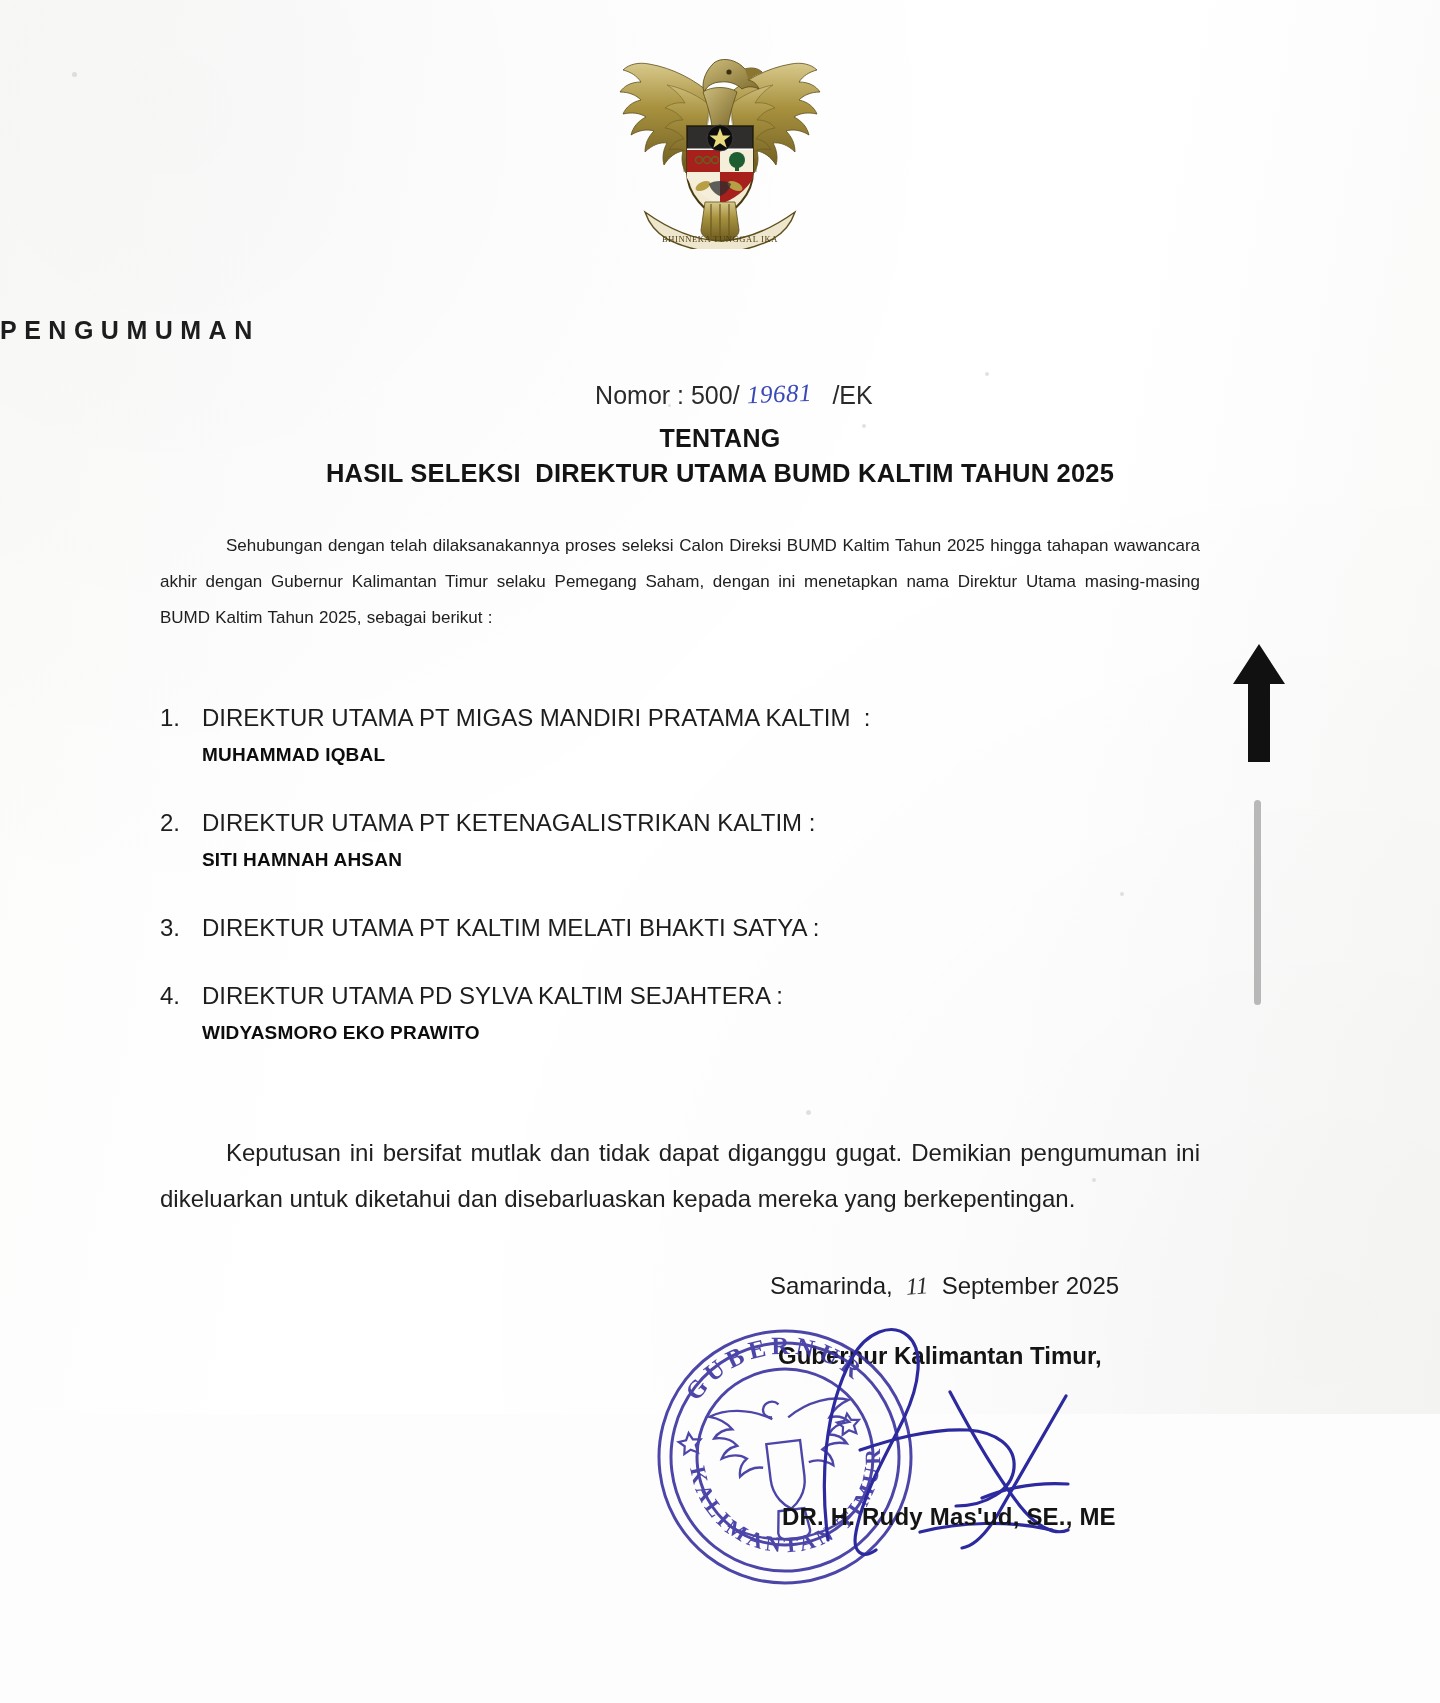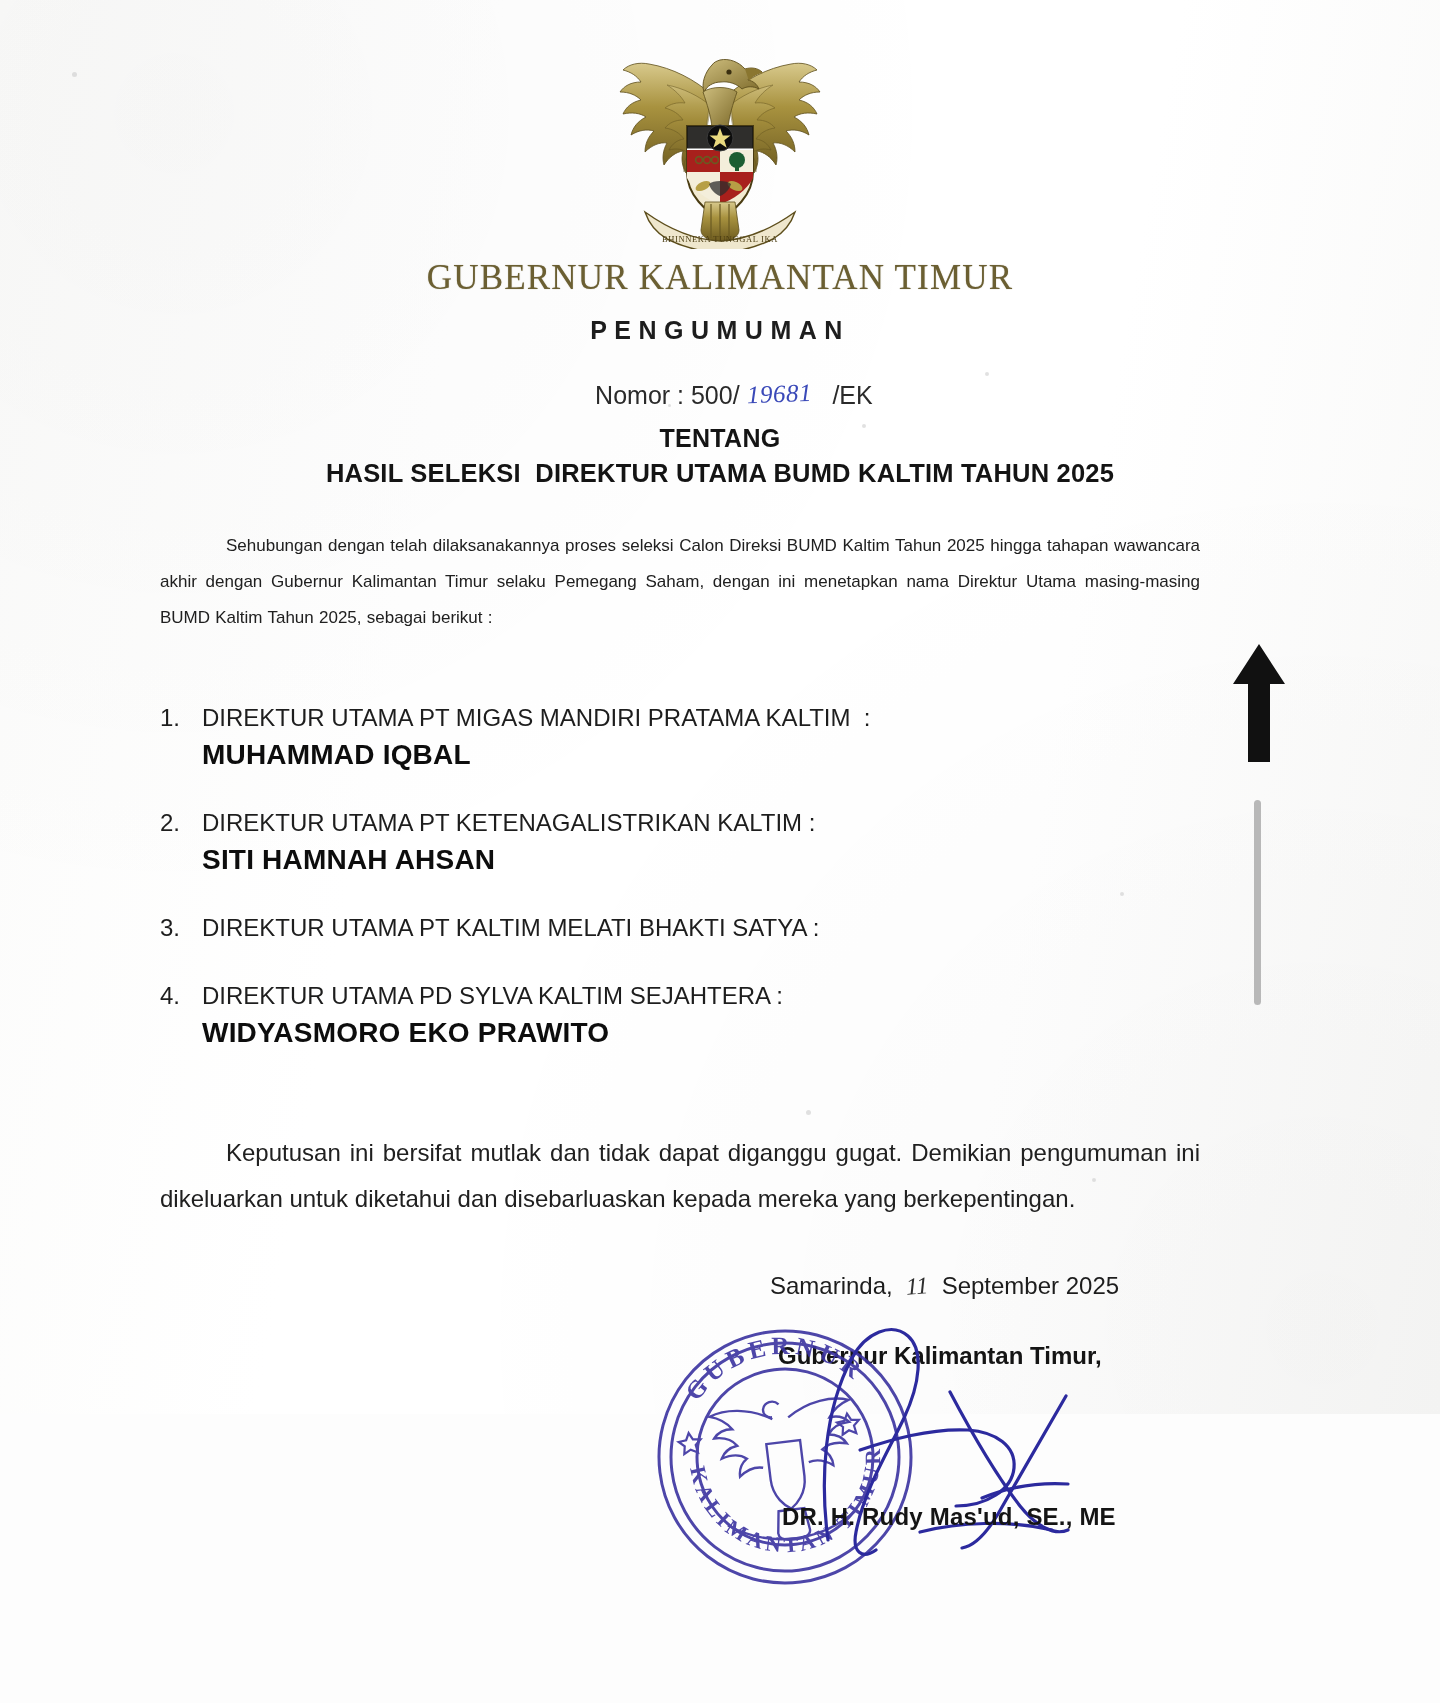--- a/index.html
+++ b/index.html
@@ -32,21 +32,21 @@
     text-align:center;
     font-family:"Liberation Serif", serif;
     font-size:35px;
     letter-spacing:1.2px;
     color:#6b5f32;
     font-weight:400;
     text-shadow:0 0 1px rgba(90,78,36,0.5);
   }
   .doc-kind {
     position:absolute; left:0; right:0; top:316px;
-    text-align:center;
+    text-align:left;
     font-size:25px; font-weight:bold;
     letter-spacing:7.5px;
     color:#1d1d1d;
   }
   .nomor-line {
     position:absolute; left:0; right:0; top:352px;
     text-align:center;
     font-size:25px; color:#2a2a2a;
     white-space:pre;
   }
@@ -95,21 +95,21 @@
     width:42px; flex:0 0 42px;
     font-size:24px; color:#1d1d1d;
     line-height:35px;
   }
   .li-body { flex:1 1 auto; }
   .li-pos {
     font-size:24px; color:#1d1d1d; line-height:35px;
     white-space:pre;
   }
   .li-name {
-    font-size:28px; font-weight:bold; color:#0d0d0d;
+    font-size:19px; font-weight:bold; color:#0d0d0d;
     line-height:35px; margin-top:2px;
     letter-spacing:0.2px;
   }
 
   
   .para-close {
     position:absolute; left:160px; top:1130px; width:1040px;
     font-size:24px; line-height:46px; color:#202020;
     text-align:justify;
     text-indent:66px;
@@ -247,21 +247,20 @@
         <path d="M96,170 L96,204 M105,170 L105,206 M114,170 L114,204" stroke="#6a5a22" stroke-width="1.2" fill="none"></path>
       </g>
 
       <g>
         <path d="M30,178 C55,196 82,206 105,207 C128,206 155,196 180,178 C176,190 168,199 158,205 C140,214 122,218 105,218 C88,218 70,214 52,205 C42,199 34,190 30,178 Z" fill="#efe7cd" stroke="#5d4e1c" stroke-width="1.4"></path>
         <text x="105" y="208" text-anchor="middle" font-family="Liberation Serif, serif" font-size="8.5" fill="#4a3c12" letter-spacing="0.6">BHINNEKA TUNGGAL IKA</text>
       </g>
     </svg>
   </div>
 
-  <div class="gov-title">GUBERNUR KALIMANTAN TIMUR</div>
   <div class="doc-kind">PENGUMUMAN</div>
 
   <div class="nomor-line">
     <span>Nomor : 500/</span><span> </span><span class="nomor-hand">19681</span><span>   </span><span>/EK</span>
   </div>
 
   <div class="tentang">TENTANG</div>
   <div class="subject">HASIL SELEKSI  DIREKTUR UTAMA BUMD KALTIM TAHUN 2025</div>
 
   <div class="para-intro">Sehubungan dengan telah dilaksanakannya proses seleksi Calon Direksi BUMD Kaltim Tahun 2025 hingga tahapan wawancara akhir dengan Gubernur Kalimantan Timur selaku Pemegang Saham, dengan ini menetapkan nama Direktur Utama masing-masing BUMD Kaltim Tahun 2025, sebagai berikut :</div>

